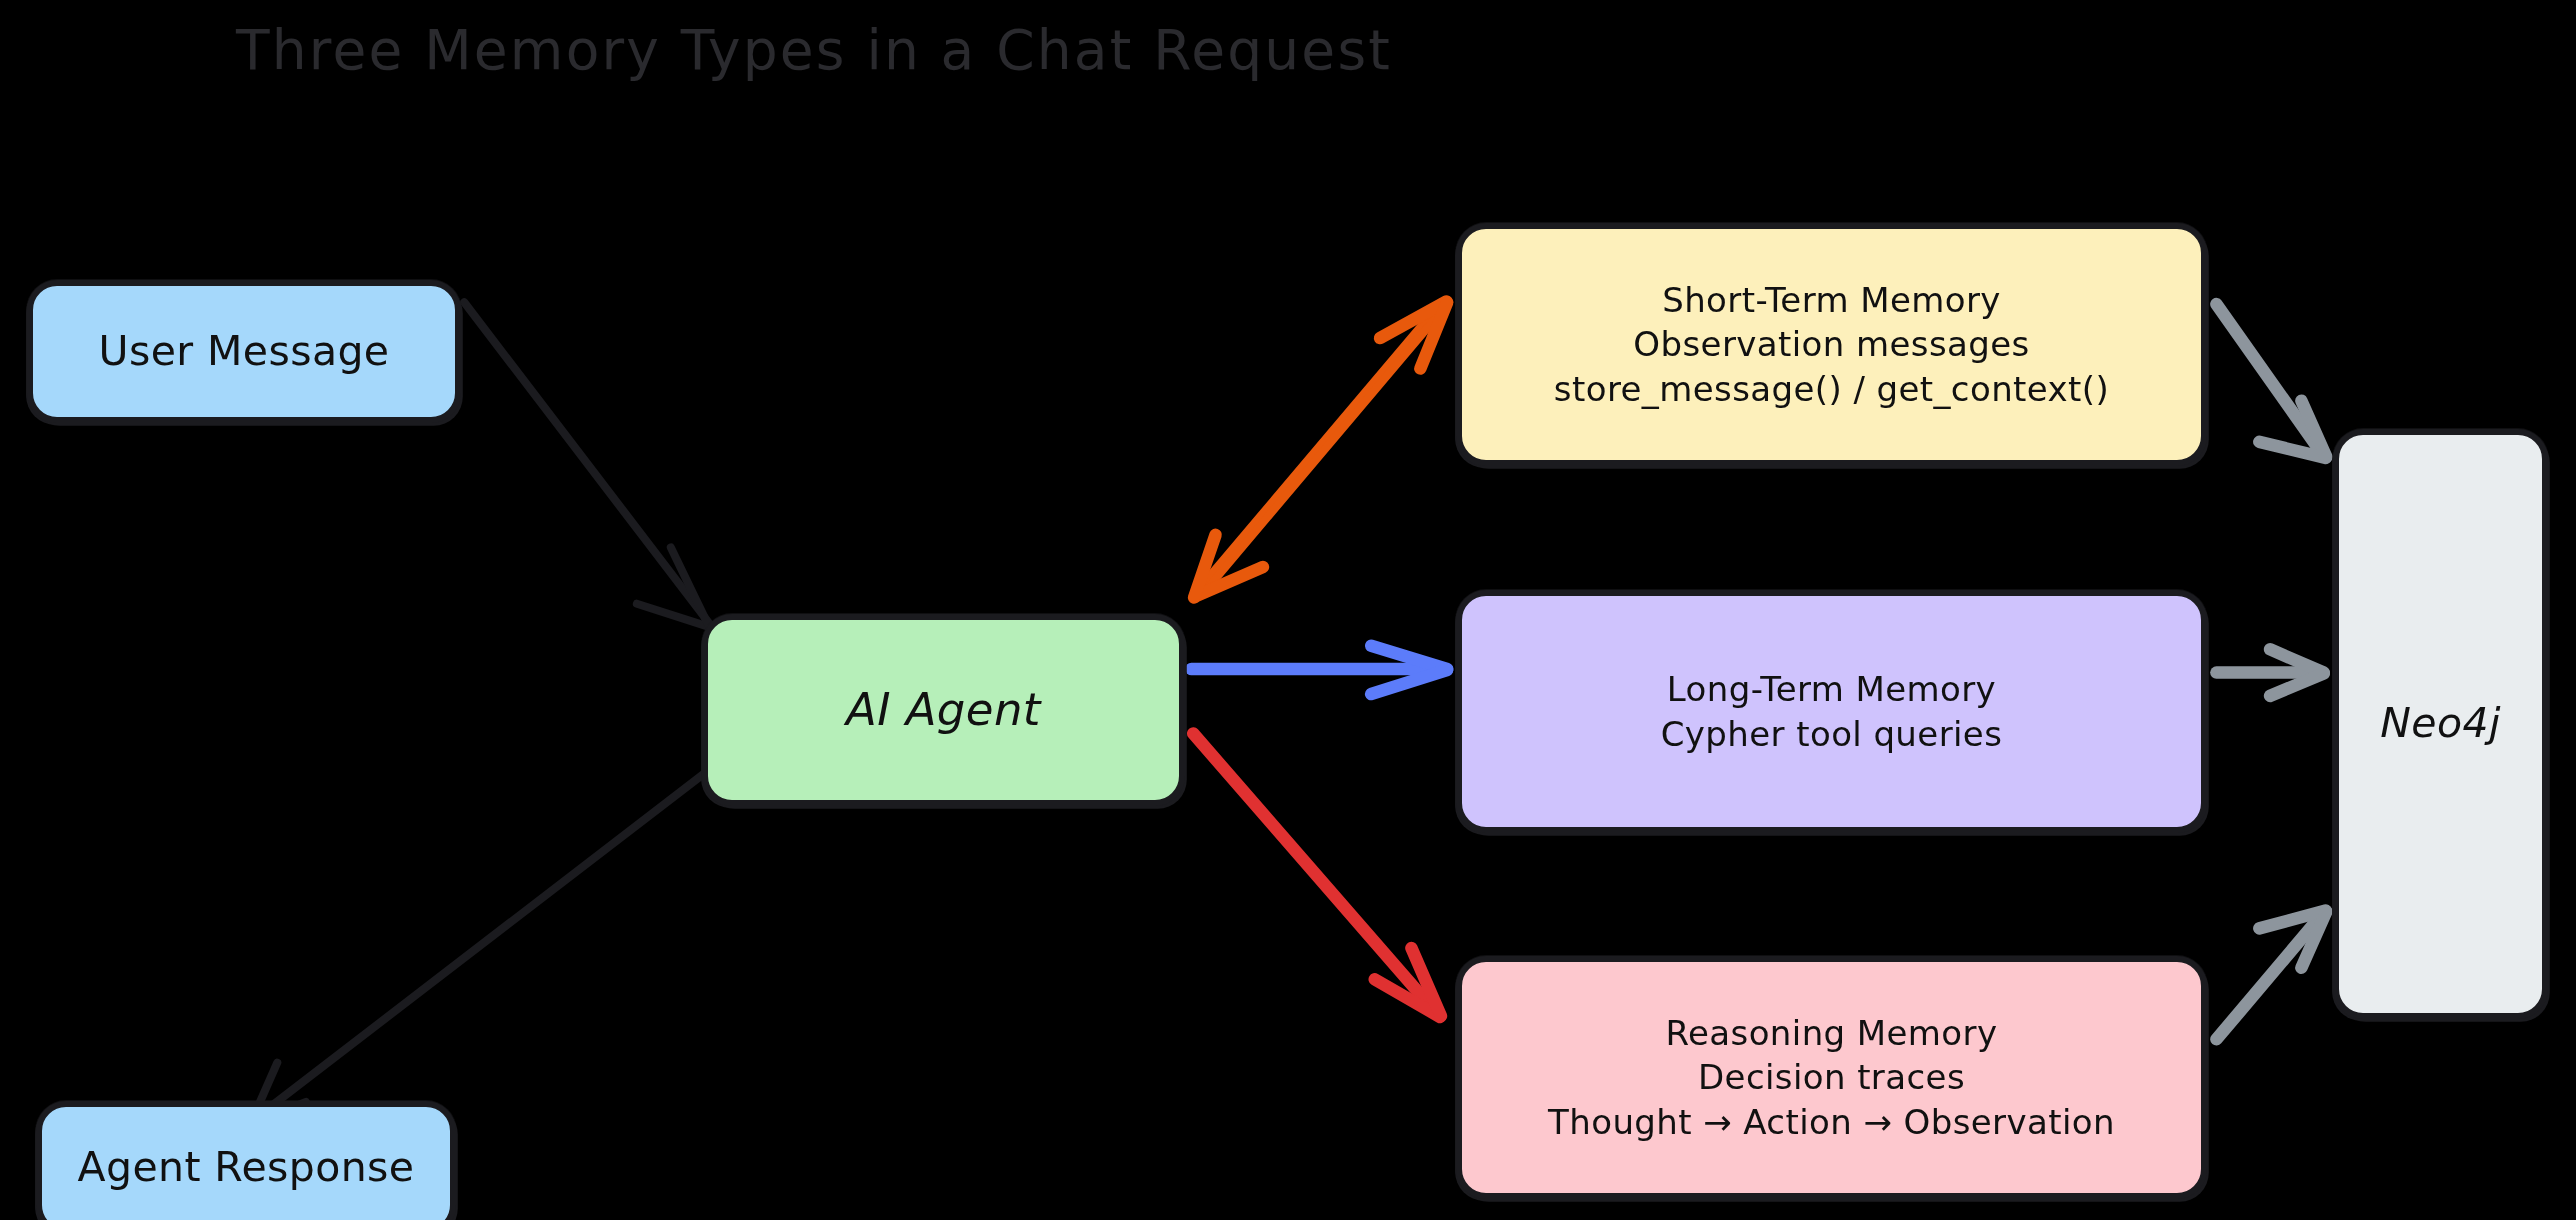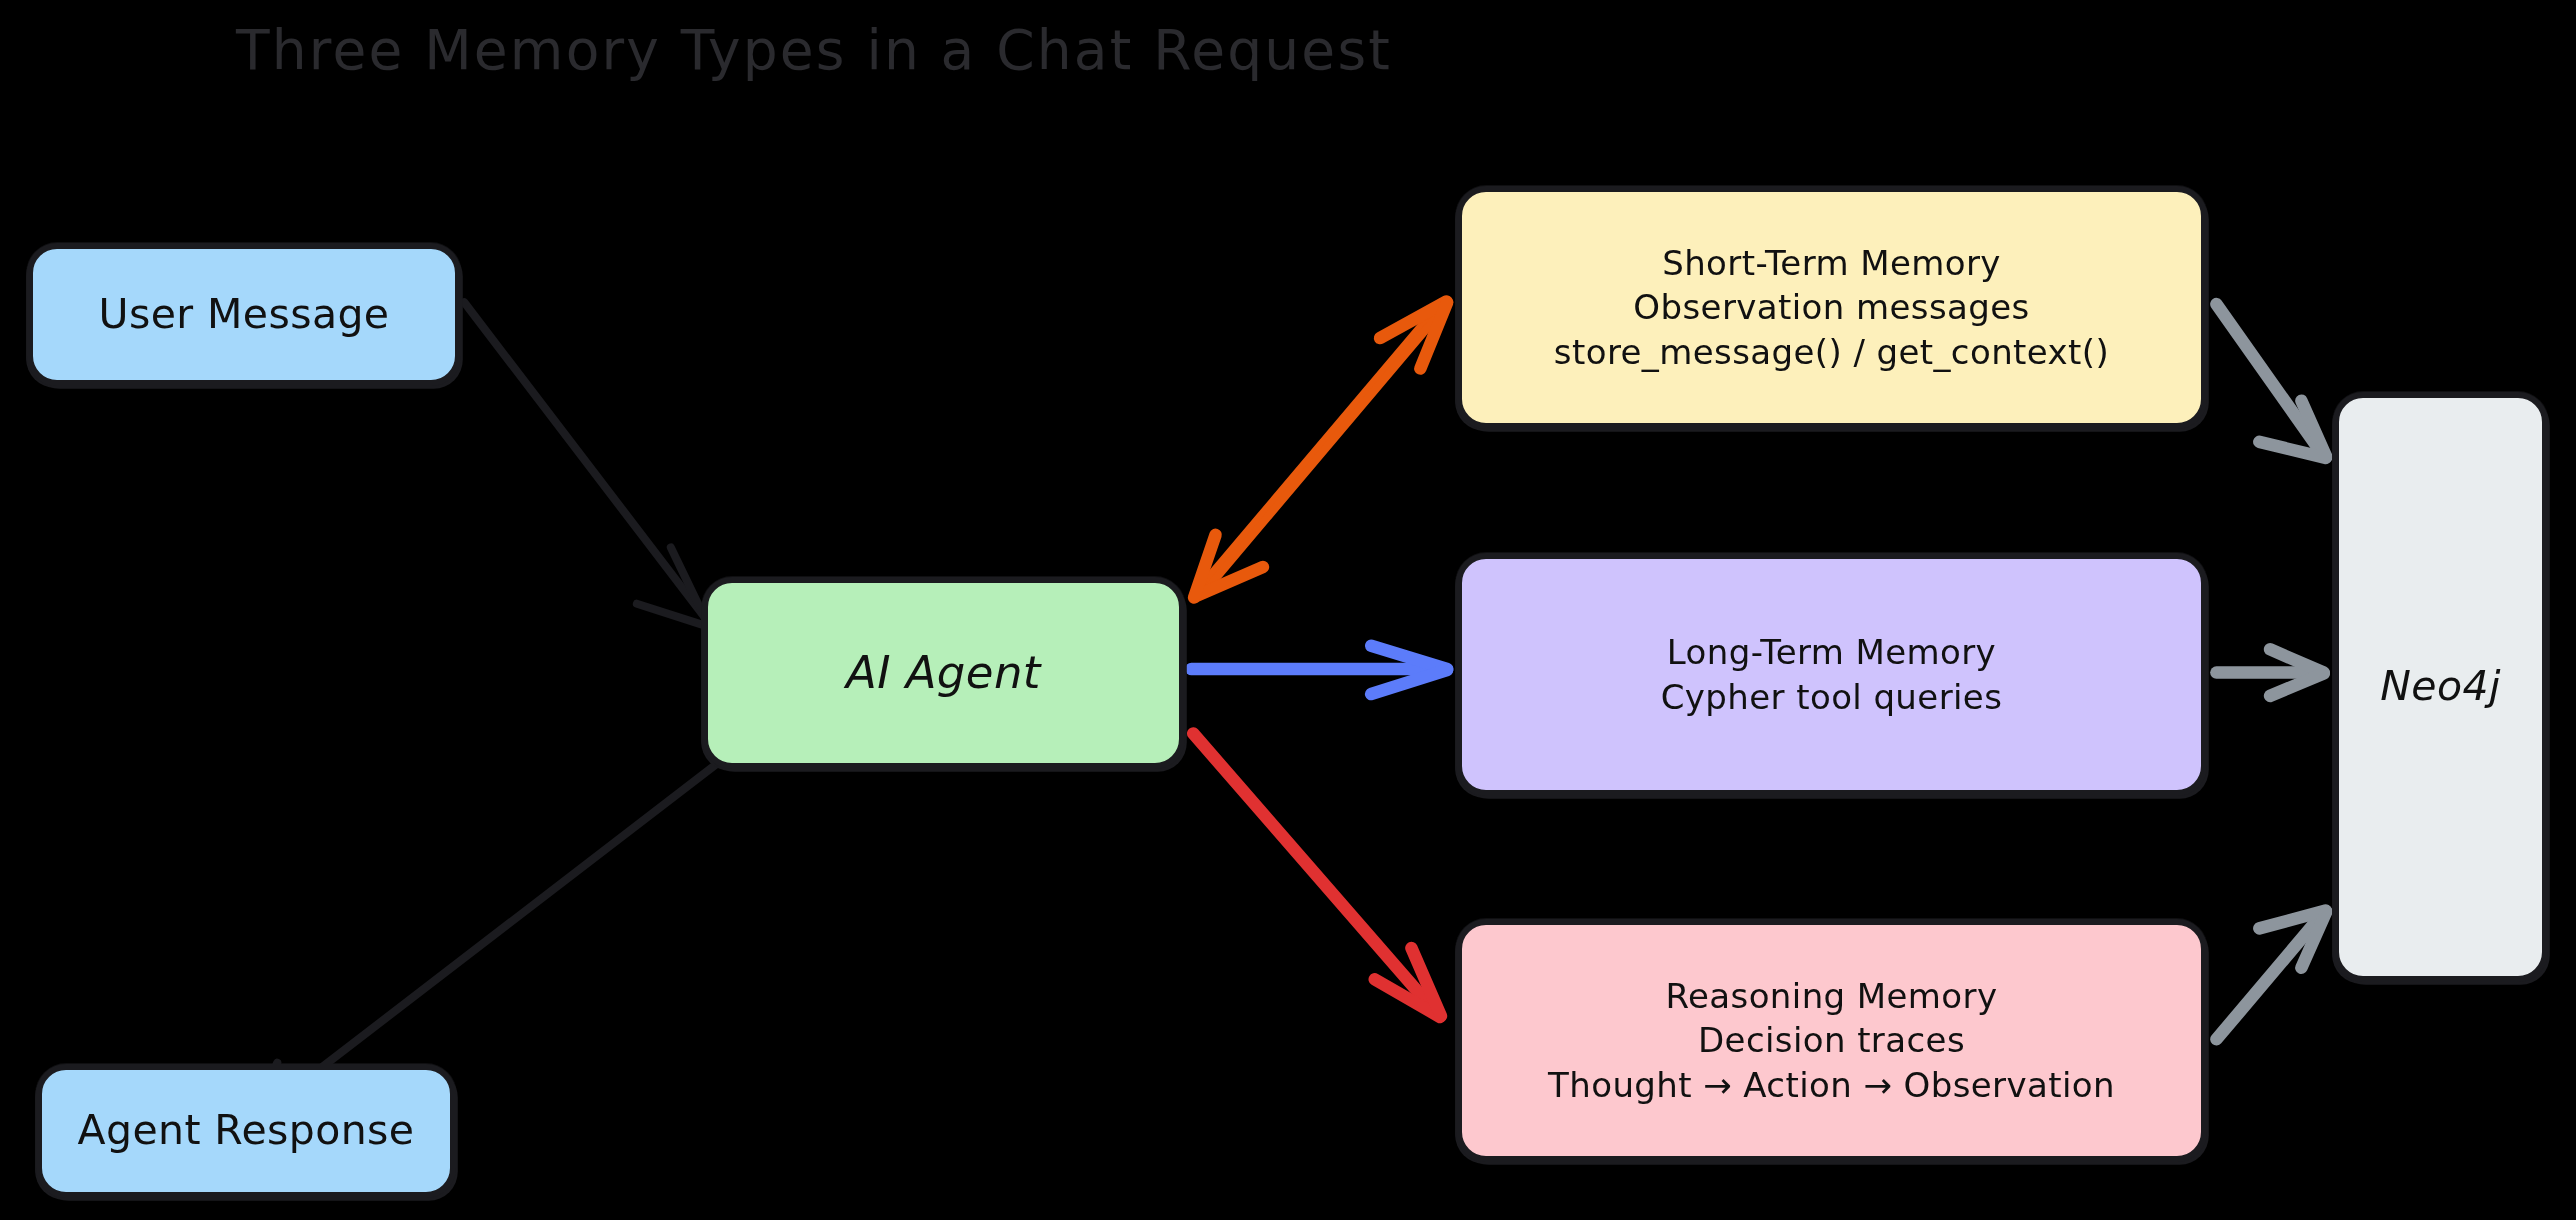--- a/index.html
+++ b/index.html
@@ -26,20 +26,21 @@
     position: absolute;
     z-index: 2;
     display: flex;
     flex-direction: column;
     align-items: center;
     justify-content: center;
     text-align: center;
     border-style: solid;
     color: #111111;
     font-family: "DejaVu Sans", sans-serif;
+    margin-top: 37px;
   }
   .node .line {
     display: block;
     white-space: nowrap;
     line-height: 1.30;
     letter-spacing: 0.4px;
   }
   
   .sketch {
     border-width: 6.3px;

